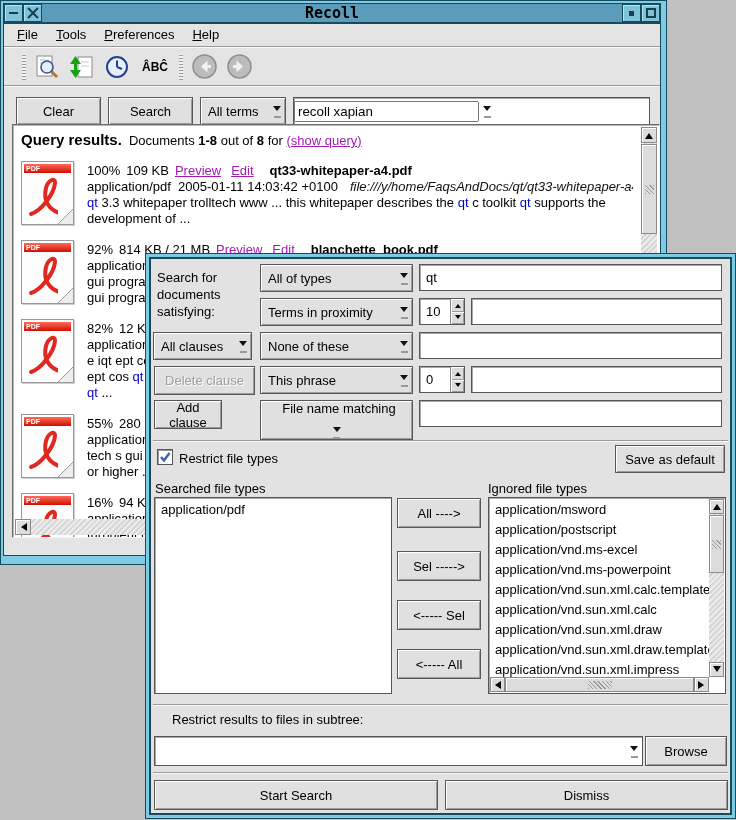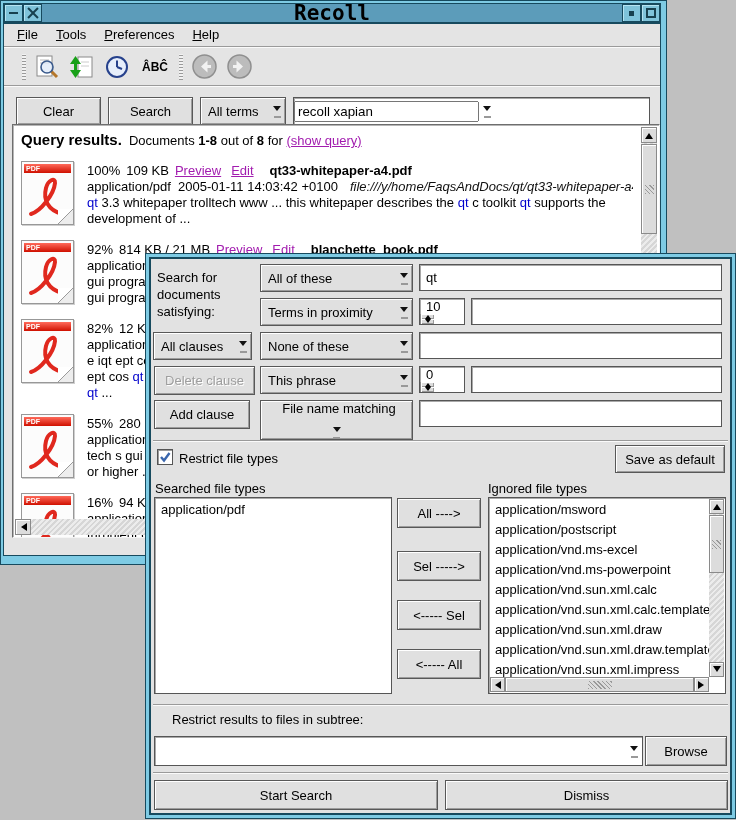--- a/index.html
+++ b/index.html
@@ -18,21 +18,21 @@
   height:20px; background:#5c9cba; border:1px solid #174a5e;
   display:flex; align-items:center; position:relative;
 }
 .tbtn {
   width:19px; height:18px; background:#7fc3da; border:1px solid #174a5e;
   box-shadow:inset 1px 1px 0 #b5e3f2; display:flex; align-items:center; justify-content:center;
   flex:none;
 }
 .tb-title {
   flex:1; text-align:center; font-family:"DejaVu Sans Mono", monospace;
-  font-weight:bold; font-size:21px; line-height:18px; color:#000;
+  font-weight:bold; font-size:15px; line-height:18px; color:#000;
 }
 .glyph-dash { width:9px; height:2px; background:#17404f; }
 .glyph-dot  { width:5px; height:5px; background:#17404f; }
 .glyph-max  { width:10px; height:10px; border:2px solid #17404f; }
 .glyph-x    { position:relative; width:12px; height:12px; }
 .glyph-x:before,.glyph-x:after {
   content:""; position:absolute; left:-1px; top:5px; width:14px; height:2px; background:#17404f;
 }
 .glyph-x:before { transform:rotate(45deg); }
 .glyph-x:after  { transform:rotate(-45deg); }
@@ -68,21 +68,21 @@
 .carrow .dash { width:7px; height:2px; background:#999; margin-top:1px; }
 .sunken {
   background:#fff; border:1px solid #565656;
   box-shadow:inset 1px 1px 0 #a9a9a9;
 }
 .dfield { position:absolute; height:27px; }
 .dfield input, .dropfield input {
   border:none; outline:none; background:transparent; width:100%; height:100%;
   font-family:inherit; font-size:13px; padding:0 0 0 6px;
 }
-.spin { display:flex;flex-direction:column; }
+.spin { display:flex; }
 .spin input { flex:1; min-width:0; border:none; outline:none; background:transparent; font:inherit; padding-left:6px; }
 .spin-btns { width:14px; flex:none; display:flex; flex-direction:column; border-left:1px solid #8a8a8a; }
 .spin-up,.spin-down { flex:1; background:#dcdcdc; box-shadow:inset 1px 1px 0 #fff, inset -1px -1px 0 #999;
   display:flex; align-items:center; justify-content:center; }
 .mini-up { width:0;height:0;border:3px solid transparent;border-bottom:4px solid #000; margin-top:-2px;}
 .mini-down { width:0;height:0;border:3px solid transparent;border-top:4px solid #000; margin-bottom:-2px;}
 
 .controls { display:flex; gap:7px; padding:8px 0 0 12px; align-items:center; height:40px; }
 .query-combo { width:357px; height:28px; display:flex; align-items:center; }
 
@@ -336,21 +336,21 @@
     </div>
   </div>
 </div>
 
 <div class="dlg">
 <div class="dlg-in">
 
   <div class="dlabel" style="left:6px;top:10px;"><span>Search for</span><br><span>documents</span><br><span>satisfying:</span></div>
 
   <div class="combo abspos" style="left:109px;top:5px;width:153px;height:28px;">
-    <span class="combo-label">All of these</span>
+    <span class="combo-label">All of types</span>
     <span class="carrow">
           <span class="tri"></span>
           <span class="dash"></span>
         </span>
   </div>
   <div class="dfield sunken" style="left:268px;top:5px;width:303px;">
     <input value="qt" style="">
   </div>
 
   <div class="combo abspos" style="left:109px;top:39px;width:153px;height:28px;">
@@ -409,21 +409,21 @@
           </span>
           <span class="spin-down">
             <span class="mini-down"></span>
           </span>
         </span>
   </div>
   <div class="dfield sunken" style="left:320px;top:107px;width:251px;">
     <input value="" style="">
   </div>
 
-  <button class="btn abspos" style="left:3px;top:141px;width:96px;height:29px;">Add clause</button>
+  <button class="btn abspos" style="left:3px;top:141px;width:68px;height:29px;">Add clause</button>
   <div class="combo abspos" style="left:109px;top:141px;width:153px;height:40px;flex-direction:column;">
     <span class="combo-label">File name matching</span>
     <span class="carrow">
           <span class="tri"></span>
           <span class="dash"></span>
         </span>
   </div>
   <div class="dfield sunken" style="left:268px;top:141px;width:303px;">
     <input value="" style="">
   </div>
@@ -451,22 +451,22 @@
   <button class="btn abspos" style="left:246px;top:292px;width:84px;height:30px;">Sel -----&gt;</button>
   <button class="btn abspos" style="left:246px;top:341px;width:84px;height:30px;">&lt;----- Sel</button>
   <button class="btn abspos" style="left:246px;top:390px;width:84px;height:30px;">&lt;----- All</button>
 
   <div class="list sunken" style="left:337px;padding-right:18px;">
     <div class="list-items" id="ignored-list">
           <div>application/msword</div>
           <div>application/postscript</div>
           <div>application/vnd.ms-excel</div>
           <div>application/vnd.ms-powerpoint</div>
+          <div>application/vnd.sun.xml.calc.template</div>
           <div>application/vnd.sun.xml.calc</div>
-          <div>application/vnd.sun.xml.calc.template</div>
           <div>application/vnd.sun.xml.draw</div>
           <div>application/vnd.sun.xml.draw.template</div>
           <div>application/vnd.sun.xml.impress</div>
         </div>
     <div class="rl-vsb sb-trough">
       <div class="sb-btn" style="width:15px;height:15px;">
             <span class="t-up"></span>
           </div>
       <div class="sb-slider" style="position:absolute;top:16px;left:0;width:15px;height:58px;">
             <span class="grip"></span>

